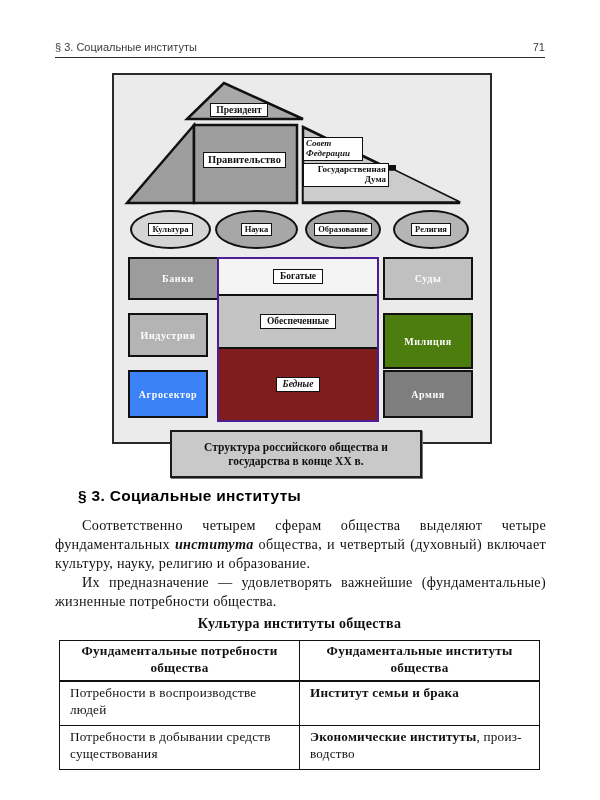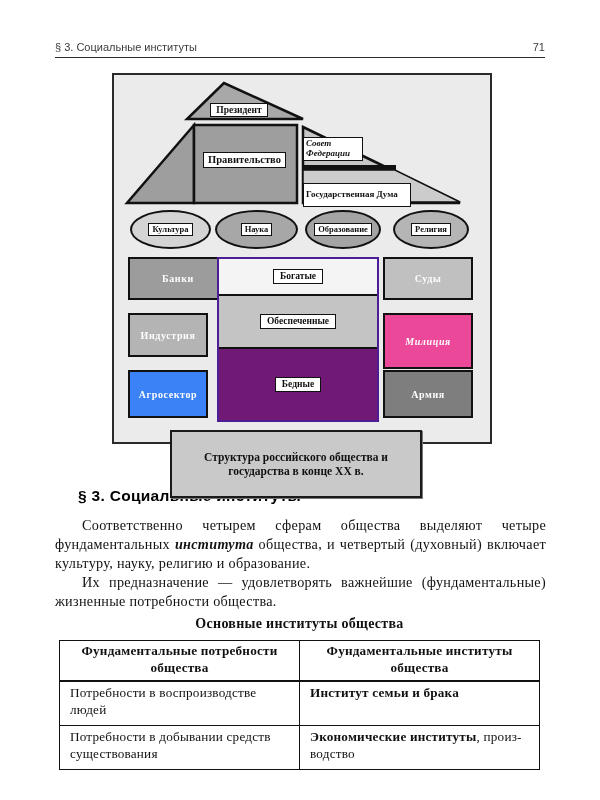--- a/index.html
+++ b/index.html
@@ -26,21 +26,21 @@
   .gbox{position:absolute;border:2px solid #111;box-sizing:border-box;
         display:flex;align-items:center;justify-content:center;
         color:#fdfdfd;font-weight:bold;font-size:10px;letter-spacing:.6px;text-align:center;}
   .stack{position:absolute;left:103px;top:182px;width:162px;height:165px;
          border:2px solid #4c1d95;box-sizing:border-box;display:flex;flex-direction:column;}
   .band{display:flex;align-items:center;justify-content:center;}
   .band .lbl{position:static;padding:1px 6px;font-size:9.5px;}
   .caption{position:absolute;left:170px;top:430px;width:252px;background:#c9c9c9;
            border:2px solid #1a1a1a;box-sizing:border-box;z-index:3;
            font-weight:bold;font-size:11.5px;line-height:14px;text-align:center;
-           padding:18px 8px;box-shadow:1px 1px 0 #777;}
+           padding:8px 8px;box-shadow:1px 1px 0 #777;}
   
   .heading{position:absolute;left:78px;top:487px;margin:0;
            font-family:"Liberation Sans",sans-serif;font-weight:bold;font-size:15.5px;
            letter-spacing:.3px;color:#000;}
   .bodytext{position:absolute;left:55px;top:516px;width:491px;
             font-size:14.2px;line-height:19px;text-align:justify;letter-spacing:.3px;}
   .bodytext p{margin:0;text-indent:27px;}
   .emph{font-weight:bold;font-style:italic;}
   
   .tbl-title{position:absolute;left:59px;top:616px;width:481px;margin:0;
@@ -75,21 +75,21 @@
       <polygon points="189,52 346,128 189,128" stroke="#111" stroke-width="2.5" fill="#c6c6c6"></polygon>
 
       <polygon points="189,95 281,95 346,127 189,127" stroke="#111" stroke-width="1.5" fill="#cccccc"></polygon>
 
       <rect x="189" y="90" width="93" height="5" fill="#111"></rect>
     </svg>
 
     <div class="lbl" style="left:96px;top:28px;width:58px;height:14px;font-size:9.5px;">Президент</div>
     <div class="lbl" style="left:89px;top:77px;width:83px;height:16px;font-size:10.5px;">Правительство</div>
     <div class="lbl left" style="left:189px;top:62px;width:60px;height:24px;font-size:9px;font-style:italic;">Совет Федерации</div>
-    <div class="lbl left" style="left:189px;top:108px;width:108px;height:24px;font-size:9px;">Государственная Дума</div>
+    <div class="lbl left" style="left:189px;top:88px;width:86px;height:24px;font-size:9px;text-align:right;">Государственная Дума</div>
 
     <div class="oval" style="left: 16px; width: 81px; background-color: rgb(212, 212, 212);">
       <span class="lbl">Культура</span>
     </div>
     <div class="oval" style="left: 101px; width: 83px; background-color: rgb(167, 167, 167);">
       <span class="lbl">Наука</span>
     </div>
     <div class="oval" style="left: 191px; width: 76px; background-color: rgb(164, 164, 164);">
       <span class="lbl">Образование</span>
     </div>
@@ -103,50 +103,50 @@
     <div class="gbox" style="left: 14px; top: 238px; width: 80px; height: 44px; background-color: rgb(180, 180, 180);">
       <span>Индустрия</span>
     </div>
     <div class="gbox" style="left: 14px; top: 295px; width: 80px; height: 48px; background-color: #3b82f6;">
       <span>Агросектор</span>
     </div>
 
     <div class="gbox" style="left: 269px; top: 182px; width: 90px; height: 43px; background-color: rgb(192, 192, 192);">
       <span>Суды</span>
     </div>
-    <div class="gbox" style="left: 269px; top: 238px; width: 90px; height: 56px; background-color: #ec4899; font-style: italic;">
+    <div class="gbox" style="left: 269px; top: 238px; width: 90px; height: 56px; background-color: #4d7c0f;">
       <span>Милиция</span>
     </div>
     <div class="gbox" style="left: 269px; top: 295px; width: 90px; height: 48px; background-color: rgb(126, 126, 126);">
       <span>Армия</span>
     </div>
 
     <div class="stack">
       <div class="band" style="height: 35px; border-bottom: 2px solid rgb(17, 17, 17); background-color: rgb(244, 244, 244);">
         <span class="lbl">Богатые</span>
       </div>
       <div class="band" style="height: 51px; border-bottom: 2px solid rgb(17, 17, 17); background-color: rgb(196, 196, 196);">
         <span class="lbl">Обеспеченные</span>
       </div>
-      <div class="band" style="flex: 1 1 0%; background-color: #701a75;">
+      <div class="band" style="flex: 1 1 0%; background-color: #7f1d1d; font-style: italic;">
         <span class="lbl">Бедные</span>
       </div>
     </div>
   </div>
 
   <div class="caption" style="background-color: rgb(201, 201, 201);">Структура российского общества и государства в конце XX в.</div>
 
   <h2 class="heading">§ 3. Социальные институты</h2>
 
   <div class="bodytext">
     <p><span>Соответственно четырем сферам общества выделяют четыре фундаментальных </span><span class="emph">института</span><span> общества, и четвертый (духовный) включает культуру, науку, религию и образование.</span></p>
     <p>Их предназначение — удовлетворять важнейшие (фундаменталь­ные) жизненные потребности общества.</p>
   </div>
 
-  <p class="tbl-title">Основные институты общества</p>
+  <p class="tbl-title">Культура институты общества</p>
 
   <table class="inst">
     <thead>
       <tr>
         <th>Фундаментальные потребности общества</th>
         <th>Фундаментальные институты общества</th>
       </tr>
     </thead>
     <tbody>
       <tr>

